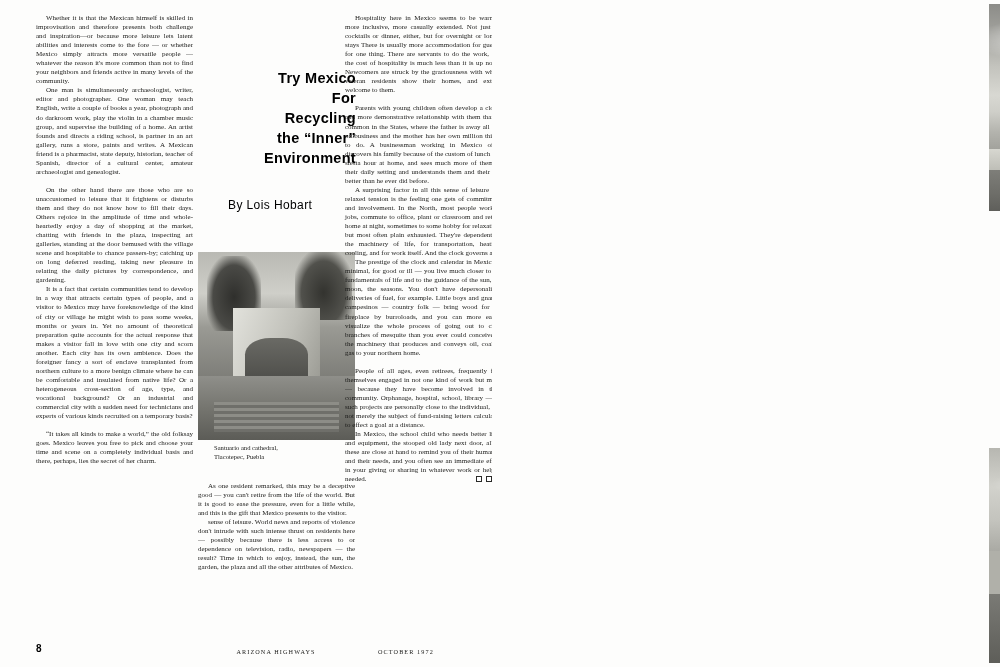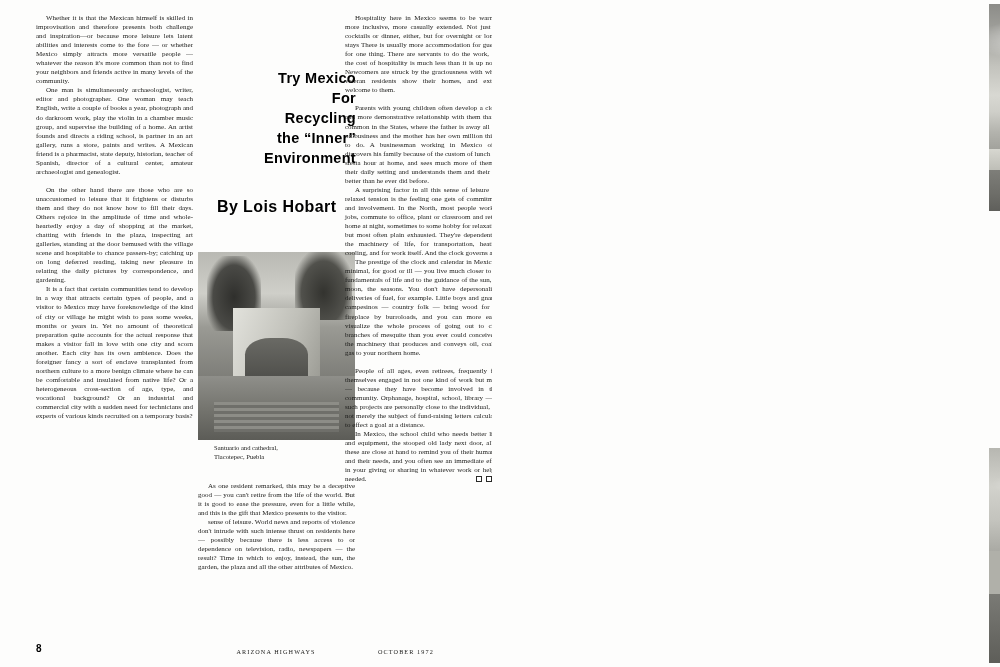--- a/index.html
+++ b/index.html
@@ -31,23 +31,23 @@
   #col2a { left: 198px; top: 482px; width: 157px; }
   #col3 { left: 345px; top: 14px; width: 157px; }
 
   .headline {
     position: absolute; left: 216px; top: 68px; width: 140px;
     font-family: "Liberation Sans", sans-serif;
     font-weight: bold; font-size: 14.5px; line-height: 20px;
     letter-spacing: 0.3px; color: #000; text-align: right;
   }
   .byline {
-    position: absolute; left: 217px; top: 198px; width: 150px;
+    position: absolute; left: 228px; top: 198px; width: 150px;
     font-family: "Liberation Sans", sans-serif;
-    font-weight: bold; font-size: 16px; letter-spacing: 0.4px; color: #000;
+    font-weight: normal; font-size: 12px; letter-spacing: 0.4px; color: #000;
   }
 
   
   .photo { position: absolute; overflow: hidden; background: #6b6b66; }
   .caption {
     position: absolute; font-size: 6.6px; line-height: 8.6px;
     color: #1a1a18; text-align: left;
   }
 
   
@@ -181,20 +181,21 @@
 
 <div class="spread">
 
   <div class="page-left">
 
     <div class="col" id="col1">
       <p class="nogap">Whether it is that the Mexican himself is skilled in improvisation and therefore presents both challenge and inspiration—or because more leisure lets latent abilities and interests come to the fore — or whether Mexico simply attracts more versatile people — whatever the reason it's more common than not to find your neighbors and friends active in many levels of the community.</p>
       <p class="nogap">One man is simultaneously archaeologist, writer, editor and photographer. One woman may teach English, write a couple of books a year, photograph and do darkroom work, play the violin in a chamber music group, and supervise the building of a home. An artist founds and directs a riding school, is partner in an art gallery, runs a store, paints and writes. A Mexican friend is a pharmacist, state deputy, historian, teacher of Spanish, director of a cultural center, amateur archaeologist and genealogist.</p>
       <p class="gap">On the other hand there are those who are so unaccustomed to leisure that it frightens or disturbs them and they do not know how to fill their days. Others rejoice in the amplitude of time and whole-heartedly enjoy a day of shopping at the market, chatting with friends in the plaza, inspecting art galleries, standing at the door bemused with the village scene and hospitable to chance passers-by; catching up on long deferred reading, taking new pleasure in relating the daily pictures by correspondence, and gardening.</p>
       <p class="nogap">It is a fact that certain communities tend to develop in a way that attracts certain types of people, and a visitor to Mexico may have foreknowledge of the kind of city or village he might wish to pass some weeks, months or years in. Yet no amount of theoretical preparation quite accounts for the actual response that makes a visitor fall in love with one city and scorn another. Each city has its own ambience. Does the foreigner fancy a sort of enclave transplanted from northern culture to a more benign climate where he can be comfortable and insulated from native life? Or a heterogeneous cross-section of age, type, and vocational background? Or an industrial and commercial city with a sudden need for technicians and experts of various kinds recruited on a temporary basis?</p>
+      <p class="gap">“It takes all kinds to make a world,” the old folksay goes. Mexico leaves you free to pick and choose your time and scene on a completely individual basis and there, perhaps, lies the secret of her charm.</p>
     </div>
 
     <div class="headline" style="white-space:pre-line;">Try Mexico
 For
 Recycling
 the “Inner”
 Environment</div>
     <div class="byline">By Lois Hobart</div>
 
     <div class="photo" id="photo-santuario">

